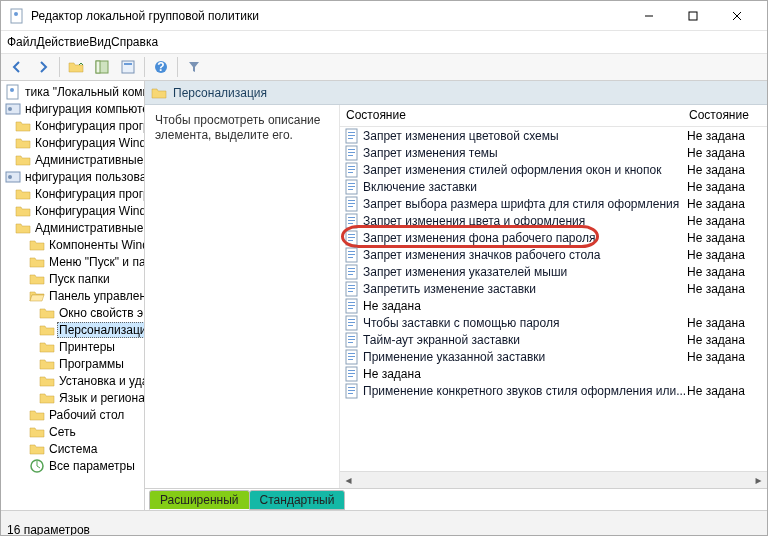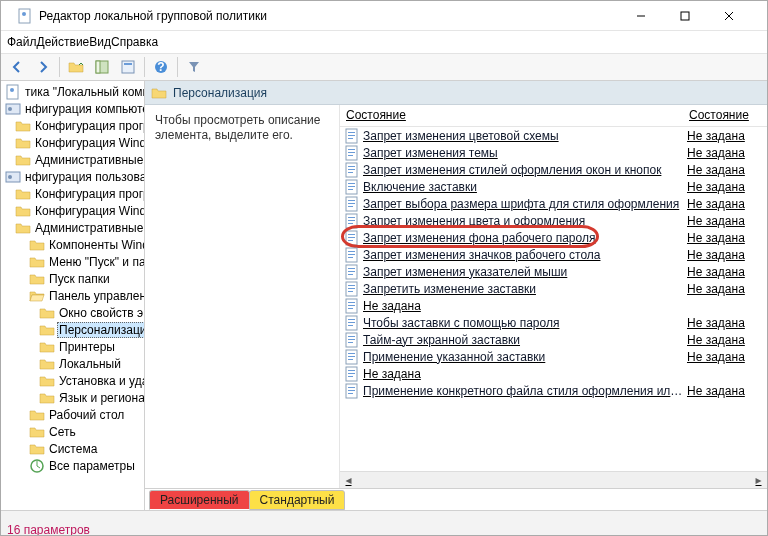--- a/index.html
+++ b/index.html
@@ -1,17 +1,17 @@
 <!DOCTYPE html>
 <html><head>
 <meta charset="utf-8">
 <style>
 * { box-sizing: border-box; margin: 0; padding: 0; font-family: "Segoe UI", Tahoma, sans-serif; font-size: 12px; }
 body { width: 768px; height: 536px; background: #fff; overflow: hidden; display: flex; flex-direction: column; border: 1px solid #aaa; }
-.titlebar { height: 30px; display: flex; align-items: center; padding: 0 16px; border-bottom: 1px solid #e5e5e5; }
+.titlebar { height: 30px; display: flex; align-items: center; padding: 0 8px; border-bottom: 1px solid #e5e5e5; }
 .titlebar .app-icon { width: 16px; height: 16px; margin-right: 6px; }
 .titlebar .title { flex: 1; color: #000; }
 .win-controls { display: flex; }
 .win-btn { width: 44px; height: 28px; display: flex; align-items: center; justify-content: center; color: #333; }
 .menubar { height: 22px; display: flex; align-items: center; padding: 0 6px; color: #000; }
 .menubar span { cursor: default; }
 .toolbar { height: 28px; display: flex; align-items: center; padding: 0 4px; gap: 2px; background: #f7f7f7; border-top: 1px solid #e3e3e3; border-bottom: 1px solid #d0d0d0; }
 .tbtn { width: 24px; height: 24px; display: flex; align-items: center; justify-content: center; border: 1px solid transparent; }
 .tsep { width: 1px; height: 20px; background: #d0d0d0; margin: 0 2px; }
 .content { flex: 1; display: flex; min-height: 0; }
@@ -20,38 +20,38 @@
 .tree-item .ti-icon { width: 16px; height: 16px; flex-shrink: 0; margin-right: 2px; }
 .tree-item.selected .ti-label { background: #cce8ff; border: 1px dotted #666; padding: 0 1px; }
 .tree-item .ti-label { padding: 0 2px; }
 .pad-1 { padding-left: 14px; } .pad-2 { padding-left: 28px; } .pad-3 { padding-left: 38px; }
 .right { flex: 1; display: flex; flex-direction: column; min-width: 0; }
 .header-band { height: 24px; background: #dfe8ee; display: flex; align-items: center; padding: 0 6px; border-bottom: 1px solid #c8d2da; }
 .header-band .bi { width: 16px; height: 16px; margin-right: 6px; }
 .header-band .bt { color: #1a3e5d; font-weight: 400; }
 .body { flex: 1; display: flex; min-height: 0; justify-content: center; }
 .desc-pane { width: 194px; padding: 8px 10px; color: #333; line-height: 15px; }
-.list-pane { flex: 1; display: flex; flex-direction: column; min-width: 0; border-left: 1px solid #e5e5e5; text-decoration: underline; }
+.list-pane { flex: 1; display: flex; flex-direction: column; min-width: 0; border-left: 1px solid #e5e5e5; }
 .col-head { display: flex; height: 22px; border-bottom: 1px solid #e5e5e5; }
 .col-head .ch { padding: 3px 6px; color: #000; }
 .ch.name { flex: 1; }
 .ch.state { width: 84px; }
 .list { flex: 1; overflow: auto; position: relative; }
 .row { display: flex; align-items: center; height: 17px; padding-left: 4px; white-space: nowrap; cursor: default; position: relative; }
 .row .ri { width: 16px; height: 16px; flex-shrink: 0; margin-right: 3px; }
 .row .rn { flex: 1; overflow: hidden; text-overflow: ellipsis; color: #0f172a; }
 .row .rs { width: 80px; color: #000; }
 .highlight-ring { position: absolute; border: 3px solid #d43a2f; border-radius: 18px / 12px; pointer-events: none; }
 .scrollbar-h { height: 17px; background: #f0f0f0; border-top: 1px solid #ddd; display: flex; align-items: center; }
 .sb-btn { width: 17px; height: 17px; display: flex; align-items: center; justify-content: center; color: #606060; }
 .sb-track { flex: 1; height: 17px; background: #f0f0f0; }
 .tabs { height: 22px; display: flex; align-items: flex-end; padding-left: 4px; border-top: 1px solid #d0d0d0; background: #fff; }
-.tab { padding: 2px 10px; border: 1px solid #bfbfbf; border-top-left-radius: 3px; border-top-right-radius: 3px; margin-right: -1px; background: #fde047; color: #222; cursor: default; }
-.tab.active { background: #ef4444; border-bottom-color: #fff; position: relative; }
-.statusbar { height: 20px; border-top: 1px solid #d0d0d0; padding: 12px 6px; color: #be185d; background: #f3f3f3; }
+.tab { padding: 2px 10px; border: 1px solid #bfbfbf; border-top-left-radius: 3px; border-top-right-radius: 3px; margin-right: -1px; background: #14b8a6; color: #222; cursor: default; }
+.tab.active { background: #84cc16; border-bottom-color: #fff; position: relative; }
+.statusbar { height: 20px; border-top: 1px solid #d0d0d0; padding: 12px 6px; color: #000000; background: #f3f3f3; }
 svg { display: block; }
 </style>
 </head>
 <body>
 
 <svg width="0" height="0" style="position:absolute">
 <defs>
 <g id="ic-folder">
         <path fill="#f7d774" stroke="#c9a33a" stroke-width="0.5" d="M1 4h5l1 2h8v7H1z"></path>
       </g>
@@ -251,21 +251,21 @@
       <div class="tree-item pad-3">
         <svg class="ti-icon" viewBox="0 0 16 16">
           <use href="#ic-folder"></use>
         </svg>
         <span class="ti-label">Принтеры</span>
       </div>
       <div class="tree-item pad-3">
         <svg class="ti-icon" viewBox="0 0 16 16">
           <use href="#ic-folder"></use>
         </svg>
-        <span class="ti-label">Локальный</span>
+        <span class="ti-label">Программы</span>
       </div>
       <div class="tree-item pad-3">
         <svg class="ti-icon" viewBox="0 0 16 16">
           <use href="#ic-folder"></use>
         </svg>
         <span class="ti-label">Установка и удален</span>
       </div>
       <div class="tree-item pad-3">
         <svg class="ti-icon" viewBox="0 0 16 16">
           <use href="#ic-folder"></use>
@@ -413,21 +413,21 @@
             <div class="row">
               <svg class="ri" viewBox="0 0 16 16">
                 <use href="#ic-policy"></use>
               </svg>
               <span class="rs">Не задана</span>
             </div>
             <div class="row">
               <svg class="ri" viewBox="0 0 16 16">
                 <use href="#ic-policy"></use>
               </svg>
-              <span class="rn">Применение конкретного файла стиля оформления или...</span>
+              <span class="rn">Применение конкретного звуков стиля оформления или...</span>
               <span class="rs">Не задана</span>
             </div>
           </div>
         <div class="scrollbar-h">
           <div class="sb-btn">◂</div>
           <div class="sb-track"></div>
           <div class="sb-btn">▸</div>
         </div>
       </div>
     </div>

